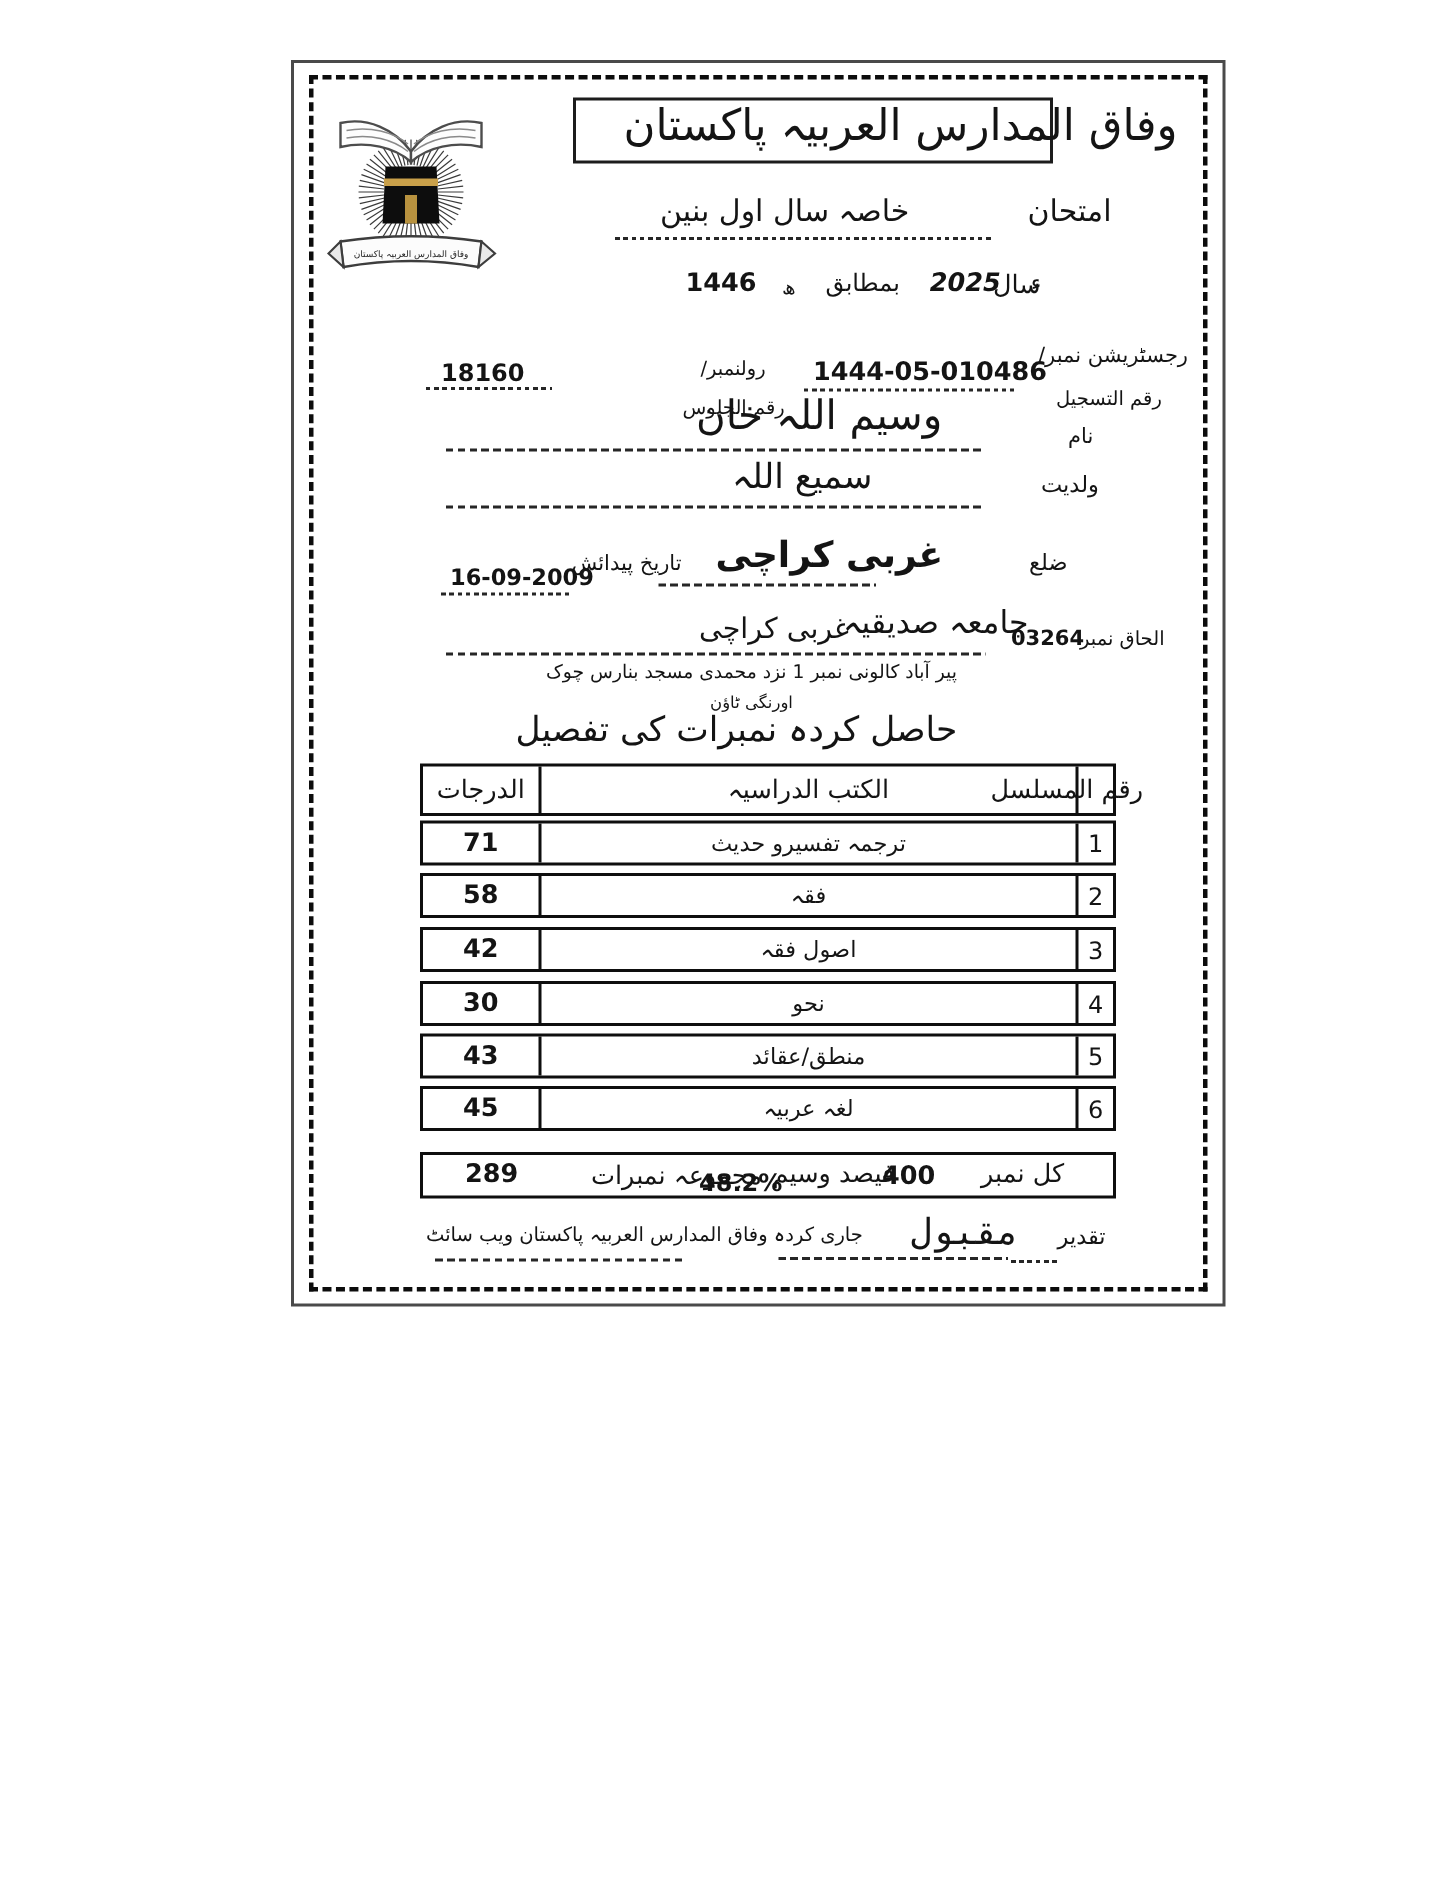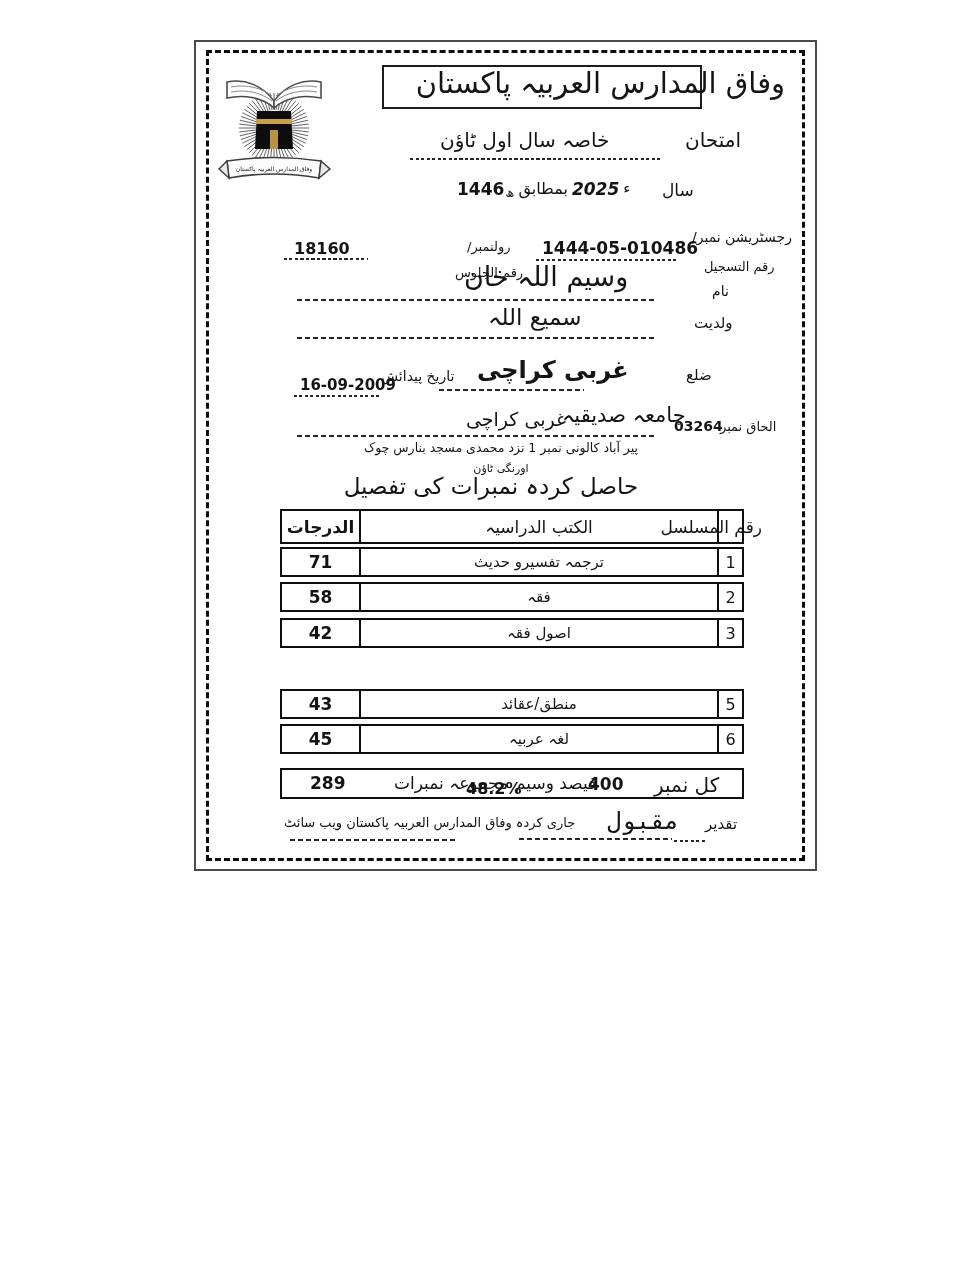--- a/index.html
+++ b/index.html
@@ -111,25 +111,25 @@
       <path d="M10,105 L2,113 L12,122 Z" fill="#e9e9e9" stroke="#3d3d3d" stroke-width="1.4"></path>
       <path d="M104,105 L113,113 L102,122 Z" fill="#e9e9e9" stroke="#3d3d3d" stroke-width="1.4"></path>
       <text x="57" y="115" text-anchor="middle" font-size="6" fill="#1f1f1f">وفاق المدارس العربیہ پاکستان</text>
     </g>
   </svg>
 
   <div class="title-box"></div>
   <div class="abs ur title-text">وفاق المدارس العربیہ پاکستان</div>
 
   <div class="abs ur" style="left:489px; top:86px; font-size:20px;">امتحان</div>
-  <div class="abs ur" style="left:244px; top:86px; font-size:20px;">خاصہ سال اول ٹاؤن</div>
+  <div class="abs ur" style="left:244px; top:86px; font-size:20px;">خاصہ سال اول بنین</div>
   <div class="dot" style="left:214px; top:116px; width:252px;"></div>
 
   <div class="abs ur" style="left:466px; top:138px; font-size:17px;">سال</div>
-  <div class="abs" style="left:261px; top:137px; display:flex; align-items:flex-start; gap:4px;">
+  <div class="abs" style="left:261px; top:137px; display:flex; align-items:flex-start; gap:20px;">
     <span class="num" style="font-size:17px;">1446</span>
     <span class="ur" style="font-size:13px; margin-left:-3px; transform:translateY(6px);">ھ</span>
     <span class="ur" style="font-size:16px;">بمطابق</span>
     <span class="num" style="font-size:17px;font-style:italic;">2025</span>
     <span class="ur" style="font-size:15px;">ء</span>
   </div>
 
   <div class="abs ur" style="left:496px; top:187px; font-size:14px;">رجسٹریشن نمبر/</div>
   <div class="abs ur" style="left:508px; top:217px; font-size:13px;">رقم التسجیل</div>
   <div class="abs num" style="left:346px; top:196px; font-size:17px;">1444-05-010486</div>
@@ -160,21 +160,21 @@
   <div class="abs ur" style="left:366px; top:361px; font-size:21px;">جامعہ صدیقیہ</div>
   <div class="abs ur" style="left:270px; top:366px; font-size:19px;">غربی کراچی</div>
   <div class="dl" style="left:101px; top:393px; width:360px;"></div>
 
   <div class="abs ur" style="left:149px; top:398px; width:312px; text-align:center; font-size:12.5px;">پیر آباد کالونی نمبر 1 نزد محمدی مسجد بنارس چوک</div>
   <div class="abs ur" style="left:200px; top:420px; width:210px; text-align:center; font-size:11px;">اورنگی ٹاؤن</div>
 
   <div class="abs ur" style="left:120px; top:431px; width:350px; text-align:center; font-size:23px;">حاصل کردہ نمبرات کی تفصیل</div>
 
   <div class="trow" style="top:467px; height:35px;">
-    <div class="cell c-marks ur" style="font-size:17px; font-weight:bold;">الدرجات</div>
+    <div class="cell c-marks ur" style="font-size:17px; font-weight:normal;">الدرجات</div>
     <div class="cell c-subject ur" style="font-size:17px;">الکتب الدراسیہ</div>
     <div class="cell c-serial">
       <span class="abs ur" style="right:-20px; top:6px; font-size:17px;">رقم المسلسل</span>
     </div>
   </div>
 
   <div class="trow" style="top:505px; height:30px;">
     <div class="cell c-marks">71</div>
     <div class="cell c-subject ur">ترجمہ تفسیرو حدیث</div>
     <div class="cell c-serial">1</div>
@@ -182,33 +182,38 @@
   <div class="trow" style="top:540px; height:30px;">
     <div class="cell c-marks">58</div>
     <div class="cell c-subject ur">فقہ</div>
     <div class="cell c-serial">2</div>
   </div>
   <div class="trow" style="top:576px; height:30px;">
     <div class="cell c-marks">42</div>
     <div class="cell c-subject ur">اصول فقہ</div>
     <div class="cell c-serial">3</div>
   </div>
+  <div class="trow" style="top:612px; height:30px;">
+    <div class="cell c-marks">30</div>
+    <div class="cell c-subject ur">نحو</div>
+    <div class="cell c-serial">4</div>
+  </div>
   <div class="trow" style="top:647px; height:30px;text-align:center;">
     <div class="cell c-marks">43</div>
     <div class="cell c-subject ur">منطق/عقائد</div>
     <div class="cell c-serial">5</div>
   </div>
   <div class="trow" style="top:682px; height:30px;">
     <div class="cell c-marks">45</div>
     <div class="cell c-subject ur">لغہ عربیہ</div>
     <div class="cell c-serial">6</div>
   </div>
 
   <div class="totals-box">
-    <span class="abs ur" style="left:372px; top:3px; font-size:20px;">کل نمبر</span>
+    <span class="abs ur" style="left:372px; top:3px; font-size:17px;">کل نمبر</span>
     <span class="abs num" style="left:306px; top:4px; font-size:17px;">400</span>
     <span class="abs ur" style="left:233px; top:3px; font-size:17px;">فیصد وسیم</span>
     <span class="abs num" style="left:184px; top:9px; font-size:16px;">48.2%</span>
     <span class="abs ur" style="left:112px; top:3px; font-size:17px;">مجموعہ نمبرات</span>
     <span class="abs num" style="left:28px; top:3px; font-size:17px;">289</span>
   </div>
 
   <div class="abs ur" style="left:509px; top:773px; font-size:15px;">تقدیر</div>
   <div class="dot" style="left:478px; top:798px; width:31px;"></div>
   <div class="abs ur" style="left:411px; top:765px; font-size:24px;font-family:Liberation Mono, monospace;">مقبول</div>

